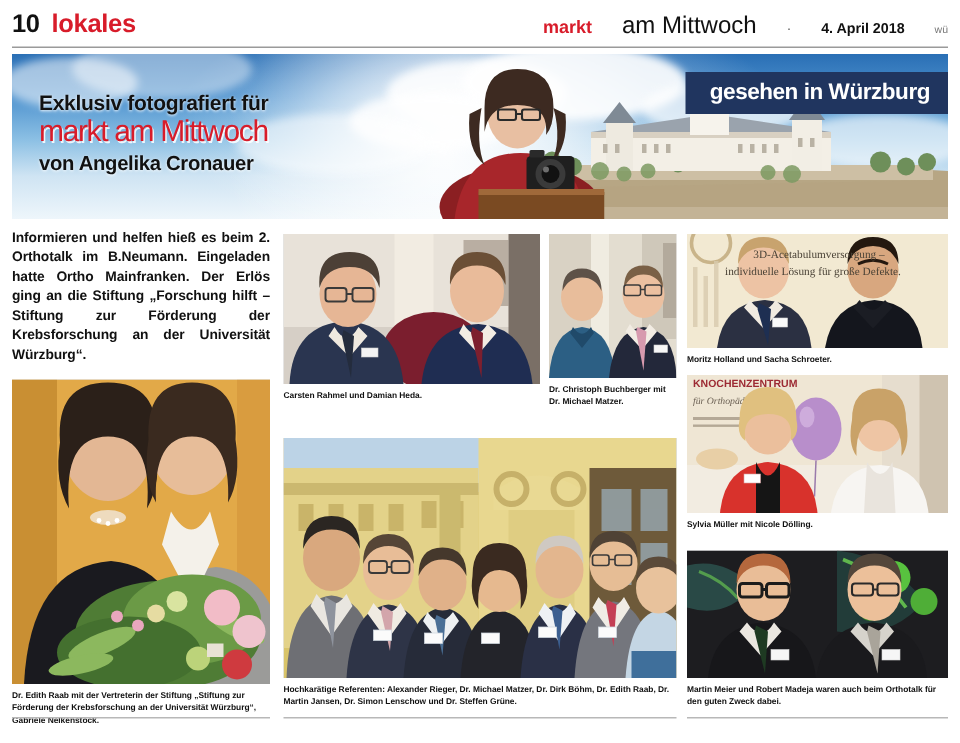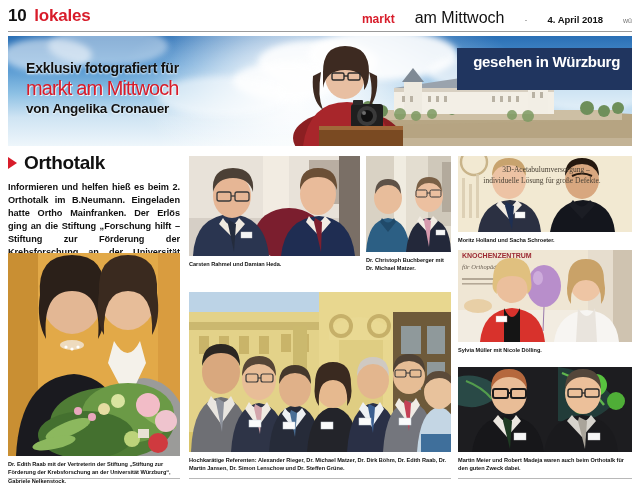--- a/index.html
+++ b/index.html
@@ -34,21 +34,21 @@
   .cloud{position:absolute;border-radius:50%;background:#ffffff;filter:blur(3px);opacity:.92;}
   .sunbeam{position:absolute;left:18%;top:-10%;width:64%;height:130%;
     background:radial-gradient(ellipse at 50% 40%, rgba(255,255,255,.85) 0%, rgba(255,255,255,.25) 45%, rgba(255,255,255,0) 72%);}
   .fortress{position:absolute;right:0;bottom:0;width:300px;height:88px;}
   .ban-txt{position:absolute;left:18px;top:24px;z-index:6;}
   .ban-l1{font-size:14px;font-weight:bold;color:#111;letter-spacing:-.2px;text-shadow:0 1px 2px rgba(255,255,255,.9);}
   .ban-l2{font-size:20px;font-weight:normal;color:#d81c2a;letter-spacing:-.9px;line-height:1.05;margin-top:2px;
     text-shadow:1px 1px 0 rgba(255,255,255,.85);}
   .ban-l3{font-size:13.5px;font-weight:bold;color:#111;letter-spacing:-.2px;margin-top:2px;text-shadow:0 1px 2px rgba(255,255,255,.9);}
   .seen-label{position:absolute;right:0;top:12px;z-index:7;background:#20355f;color:#fff;
-    font-size:15px;font-weight:bold;letter-spacing:-.3px;padding:5px 12px 20px 16px;}
+    font-size:15px;font-weight:bold;letter-spacing:-.3px;padding:5px 12px 6px 16px;}
   .photog{position:absolute;left:283px;bottom:0;width:112px;height:104px;z-index:5;}
 
   
   .art{position:absolute;left:8px;top:152px;width:172px;}
   .art-head{display:flex;align-items:center;gap:7px;margin-bottom:7px;}
   .tri{width:0;height:0;border-left:9px solid #d81c2a;border-top:6px solid transparent;border-bottom:6px solid transparent;}
   .art-title{font-size:19px;font-weight:bold;letter-spacing:-.4px;color:#111;}
   .art-body{font-size:9.2px;line-height:1.42;font-weight:bold;color:#111;text-align:justify;letter-spacing:-.05px;}
 
   
@@ -167,24 +167,20 @@
 
     <div class="ban-txt">
       <div class="ban-l1">Exklusiv fotografiert für</div>
       <div class="ban-l2">markt am Mittwoch</div>
       <div class="ban-l3">von Angelika Cronauer</div>
     </div>
     <div class="seen-label">gesehen in Würzburg</div>
   </div>
 
   <div class="art">
-    <div class="art-head">
-      <span class="tri"></span>
-      <span class="art-title">Orthotalk</span>
-    </div>
     <div class="art-body">Informieren und helfen hieß es beim 2. Orthotalk im B.Neumann.  Eingeladen hatte Ortho Mainfranken. Der Erlös ging an die Stiftung „Forschung hilft – Stiftung zur Förderung der Krebsforschung an der Universität Würzburg“.</div>
   </div>
 
   <div class="ph" style="left:189px;top:156px;width:171px;height:100px;">
     <svg viewBox="0 0 171 100" preserveAspectRatio="none" style="position:absolute;inset:0;width:100%;height:100%;">
       <rect width="171" height="100" fill="#d6cfc6"></rect>
       <rect x="0" y="0" width="171" height="62" fill="#e8e2d9"></rect>
       <rect x="74" y="0" width="26" height="66" fill="#f2ece2"></rect>
       <rect x="120" y="4" width="30" height="44" fill="#b9aea2"></rect>
       <rect x="150" y="0" width="21" height="100" fill="#7a6f66"></rect>

